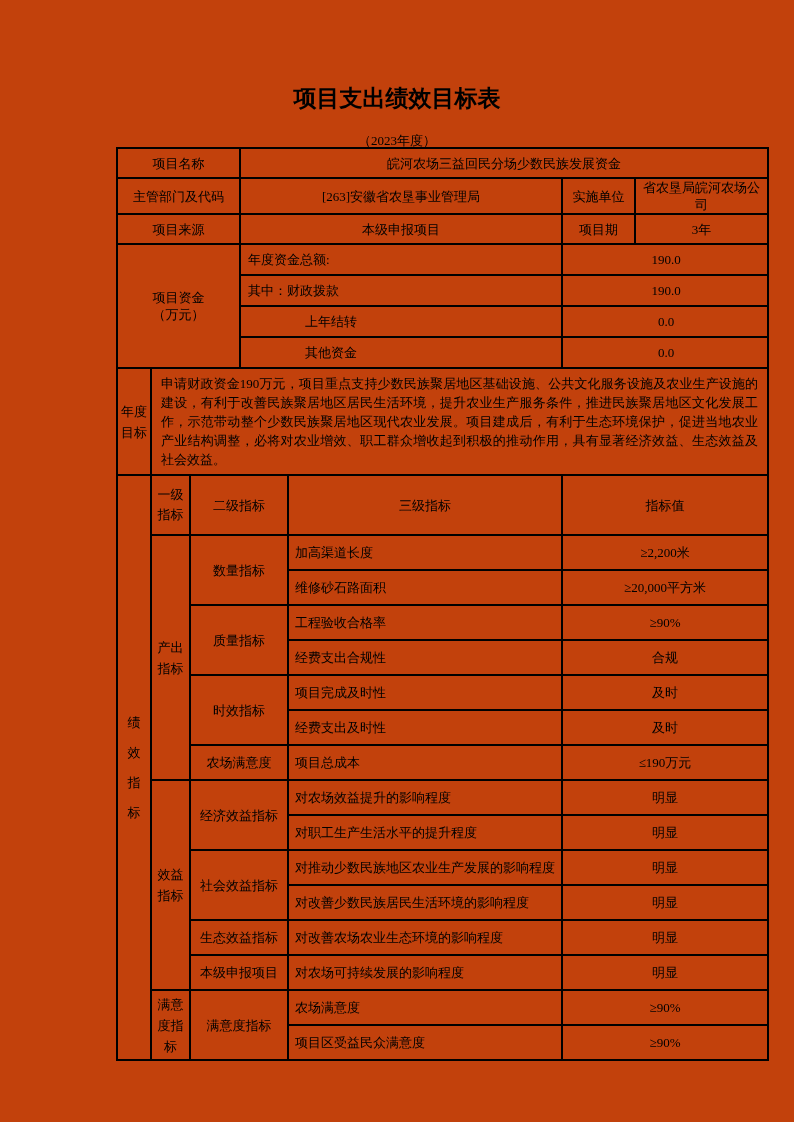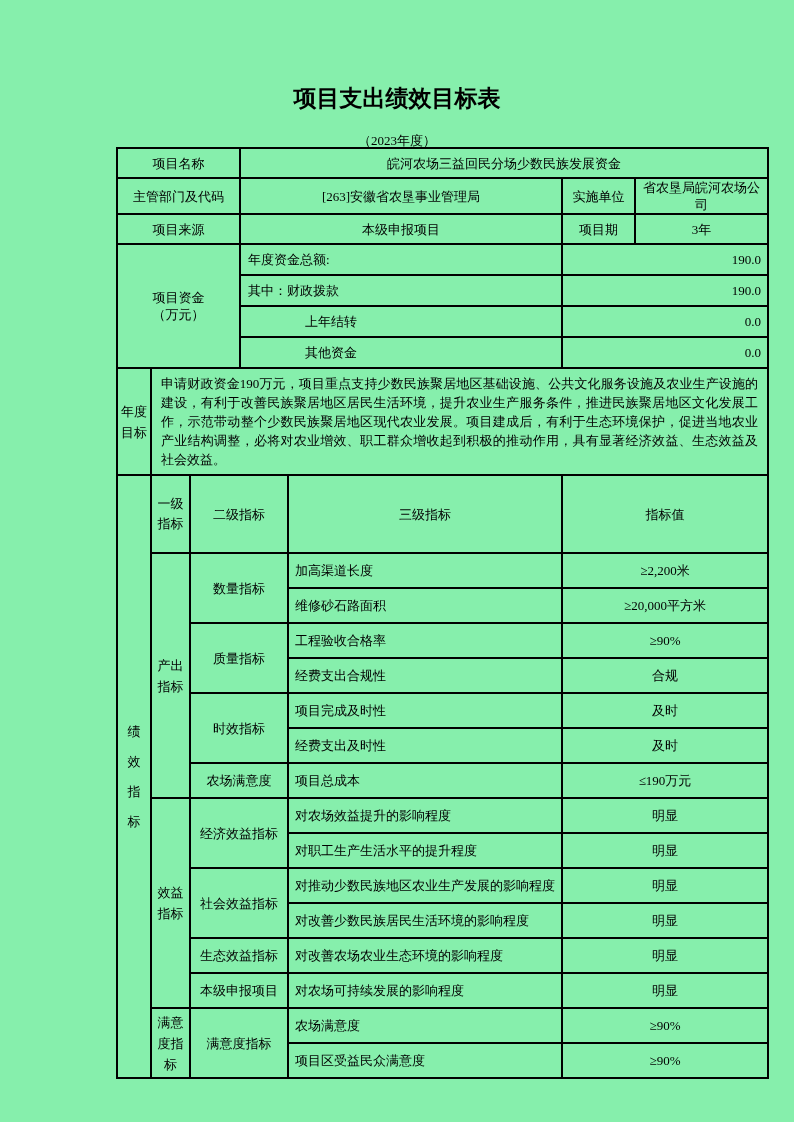--- a/index.html
+++ b/index.html
@@ -1,21 +1,21 @@
 <!DOCTYPE html>
 <html><head>
 <meta charset="utf-8">
 <style>
   html,body { margin:0; padding:0; background:#fff; }
   body {
     width:794px; height:1122px;
     font-family:"Liberation Serif","DejaVu Serif",serif;
     color:#000;
   }
-  .page { position:relative; width:794px; height:1122px; background:#86efac; overflow:hidden; }
+  .page { position:relative; width:794px; height:1122px; background:#c2410c; overflow:hidden; }
   .doc-title {
     position:absolute; top:86px; left:0; width:100%;
     text-align:center; font-size:23px; font-weight:bold; line-height:26px;
   }
   .doc-subtitle {
     position:absolute; top:133px; left:0; width:100%;
     text-align:center; font-size:13px; line-height:15px;
   }
   table.main {
     position:absolute; left:72px; top:147px; width:651px;
@@ -27,37 +27,37 @@
     padding:1px 4px;
     text-align:center; vertical-align:middle;
     overflow:hidden;
   }
   tr.h30 { height:30px; }
   tr.h31 { height:31px; }
   tr.h95 { height:95px; }
   tr.h50 { height:50px; }
   tr.h35 { height:35px; }
   td.tl  { text-align:left; padding-left:7px; }
-  td.num { text-align:right; padding-right:6px;padding-left:8px; }
+  td.num { text-align:center; padding-right:6px;padding-left:8px; }
   td.indent { padding-left:64px; }
   td.prewrap { white-space:pre-line; }
   td.goal-label { padding:1px 3px; word-break:break-all; line-height:21px; }
   td.goal-text {
     text-align:justify; padding:5px 9px; line-height:19px;
   }
   td.side { padding:0; }
   td.side .vtext {
     width:14px; margin:0 auto; word-break:break-all;
     line-height:30px; text-align:center;
   }
   td.lv1 { padding:1px 2px; word-break:break-all; line-height:21px; }
   td.lv2 { padding:1px 2px; word-break:break-all; line-height:19px; }
   td.ind { text-align:left; padding:1px 6px; }
   td.hdr { font-size:13px; }
-  td.hdr.narrow { padding:18px 2px; word-break:break-all; line-height:20px; }
+  td.hdr.narrow { padding:9px 2px; word-break:break-all; line-height:20px; }
 </style>
 </head>
 <body>
 
 <div class="page">
 
   <div class="doc-title">项目支出绩效目标表</div>
   <div class="doc-subtitle">（2023年度）</div>
 
   <table class="main">

